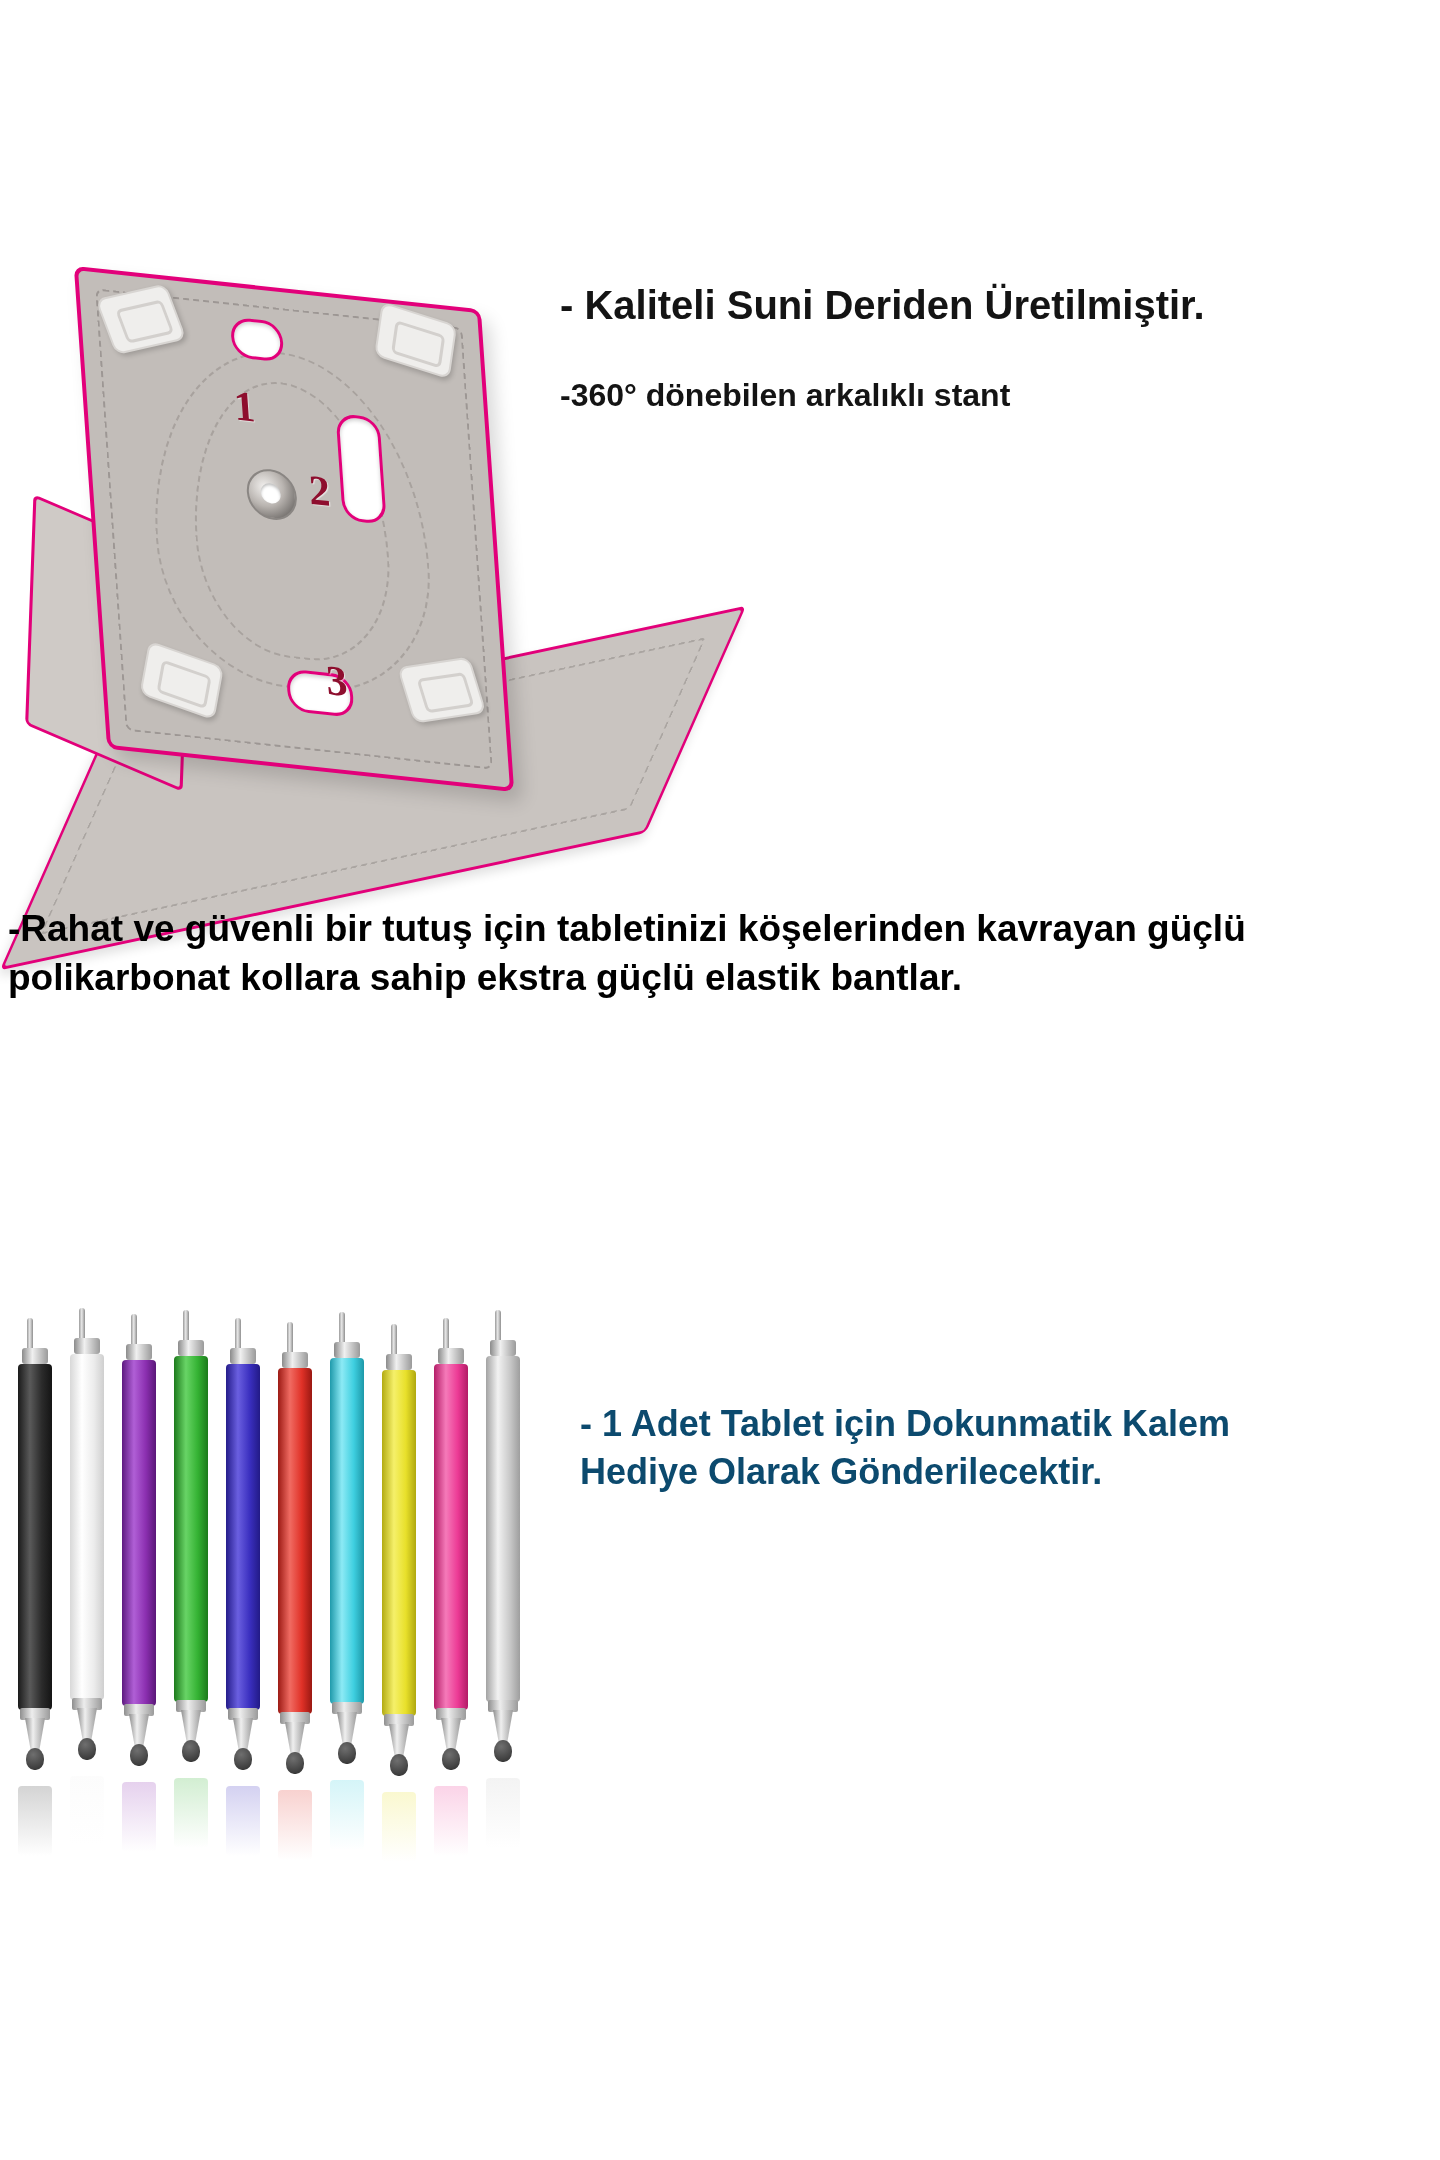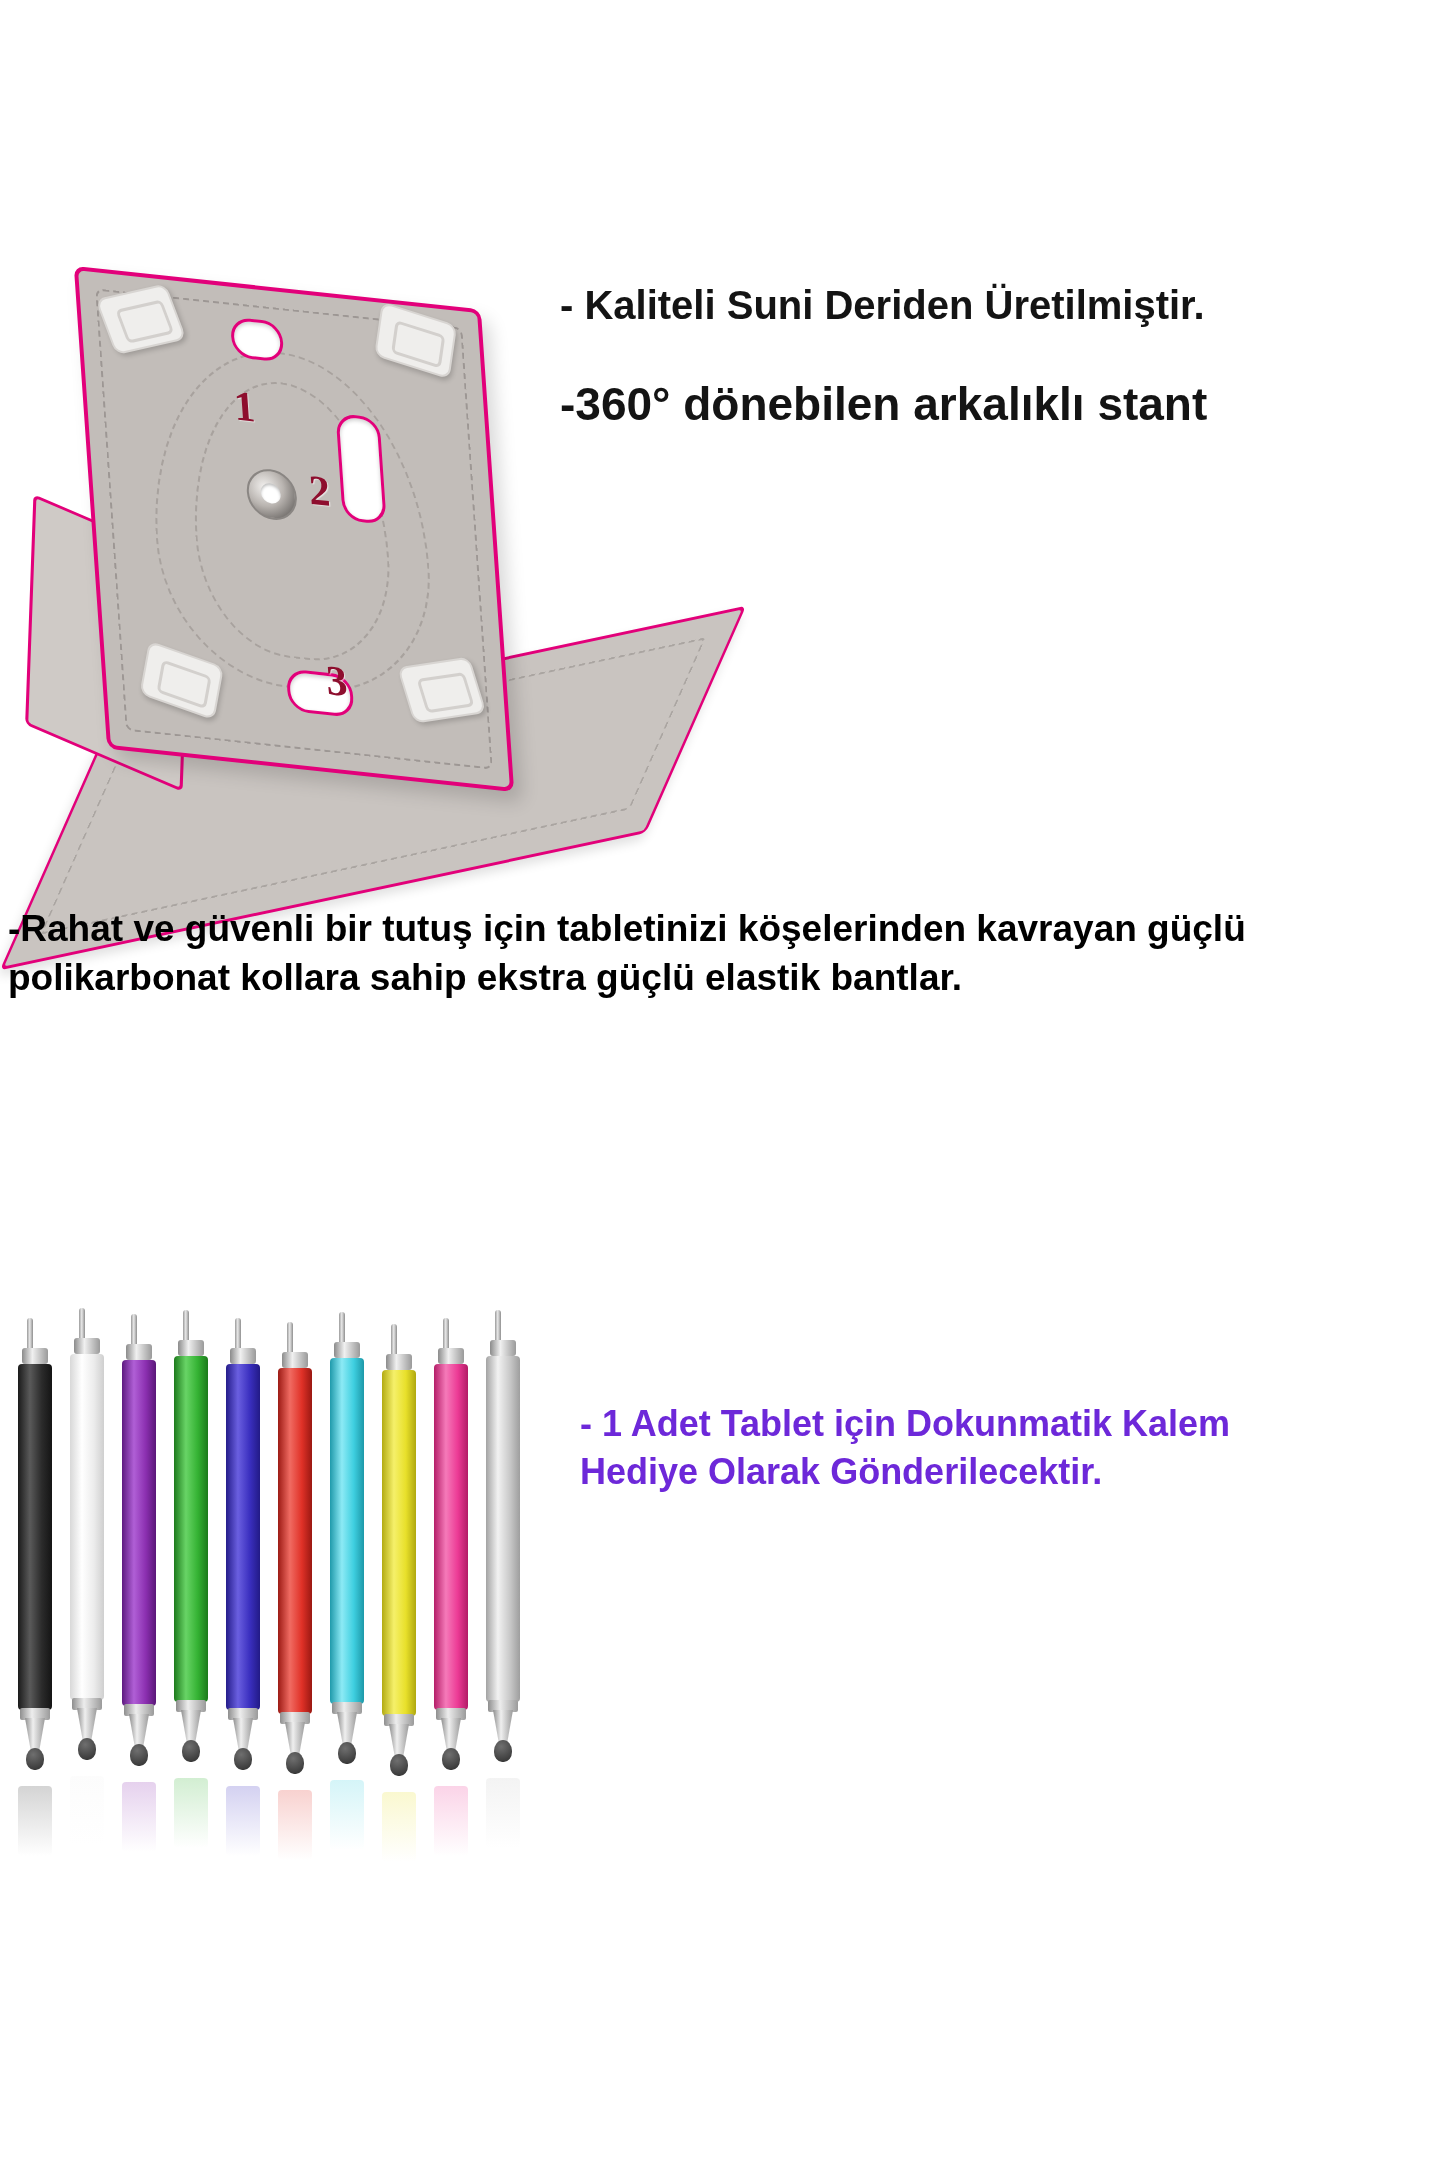--- a/index.html
+++ b/index.html
@@ -189,21 +189,21 @@
 
   
   .top-bullets {
     position: absolute;
     left: 560px;
     top: 280px;
     width: 780px;
   }
   .top-bullets p {
     margin: 0 0 44px 0;
-    font-size: 46px;
+    font-size: 32px;
     line-height: 1.28;
     font-weight: bold;
     color: #141414;
   }
   .top-bullets p.b1 { font-size: 40px; }
 
   
   .mid-text {
     position: absolute;
     left: 8px;
@@ -296,21 +296,21 @@
   }
 
   .gift-note {
     position: absolute;
     left: 580px;
     top: 1400px;
     width: 760px;
     font-size: 36px;
     line-height: 1.34;
     font-weight: bold;
-    color: #6d28d9;
+    color: #0c4a6e;
   }
 </style>
 </head>
 <body>
 
 <div class="page">
 
   <div class="top-section">
 
     <div class="case-figure">

